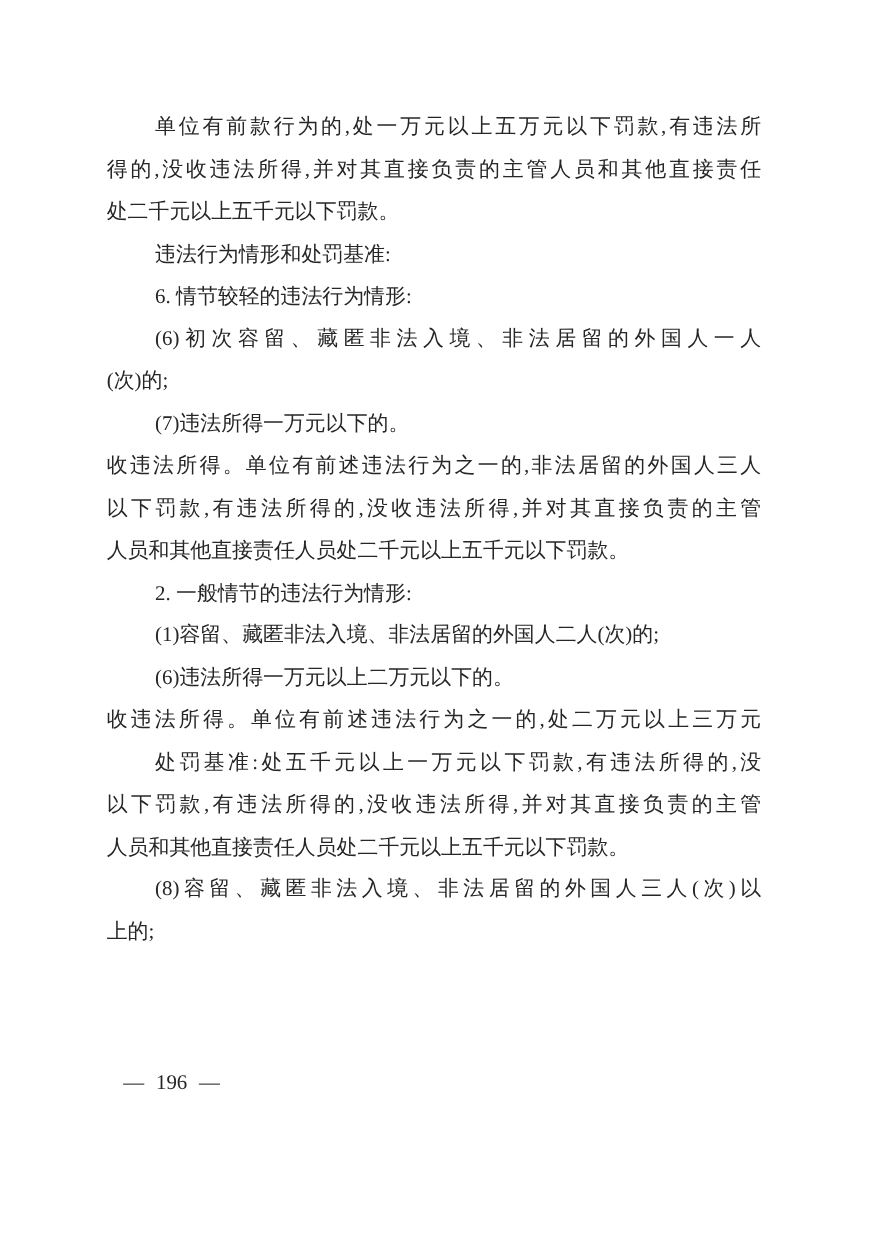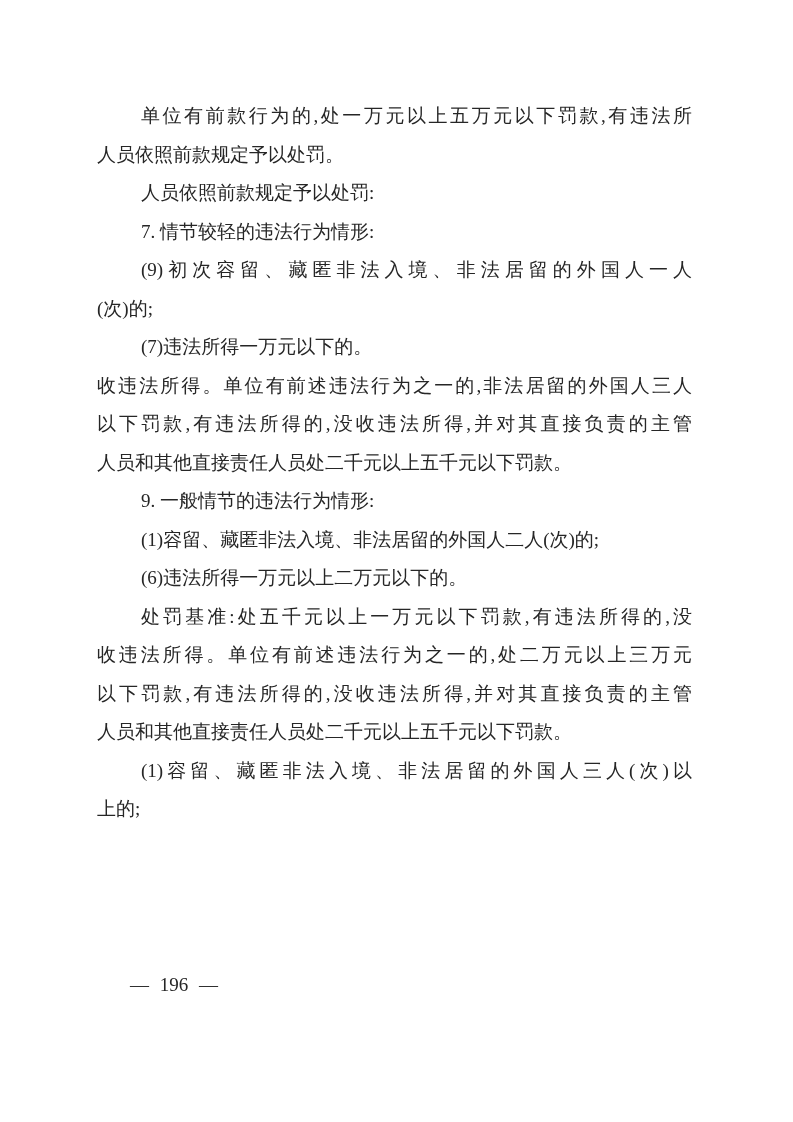--- a/index.html
+++ b/index.html
@@ -31,49 +31,50 @@
     overflow: hidden;
   }
   .line.indent {
     text-indent: 44px;
   }
   .line.fill {
     text-align-last: justify;
   }
   .footer {
     position: absolute;
-    left: 130px;
+    left: 112px;
     top: 966px;
     font-size: 19px;
     line-height: 38.5px;
     word-spacing: 6px;
     color: #262626;
   }
 </style>
 </head>
 <body>
 
 <main class="page">
   <div class="text-col" id="lines">
       <div class="line indent fill">单位有前款行为的,处一万元以上五万元以下罚款,有违法所</div>
-      <div class="line">人员依照前款规定予以处罚。</div>
-      <div class="line indent">人员依照前款规定予以处罚:</div>
-      <div class="line indent">7. 情节较轻的违法行为情形:</div>
-      <div class="line indent fill">(9)初次容留、藏匿非法入境、非法居留的外国人一人</div>
+      <div class="line fill">得的,没收违法所得,并对其直接负责的主管人员和其他直接责任</div>
+      <div class="line">处二千元以上五千元以下罚款。</div>
+      <div class="line indent">违法行为情形和处罚基准:</div>
+      <div class="line indent">6. 情节较轻的违法行为情形:</div>
+      <div class="line indent fill">(6)初次容留、藏匿非法入境、非法居留的外国人一人</div>
       <div class="line">(次)的;</div>
       <div class="line indent">(7)违法所得一万元以下的。</div>
       <div class="line fill">收违法所得。单位有前述违法行为之一的,非法居留的外国人三人</div>
       <div class="line fill">以下罚款,有违法所得的,没收违法所得,并对其直接负责的主管</div>
       <div class="line">人员和其他直接责任人员处二千元以上五千元以下罚款。</div>
-      <div class="line indent">9. 一般情节的违法行为情形:</div>
+      <div class="line indent">2. 一般情节的违法行为情形:</div>
       <div class="line indent">(1)容留、藏匿非法入境、非法居留的外国人二人(次)的;</div>
       <div class="line indent">(6)违法所得一万元以上二万元以下的。</div>
+      <div class="line fill">收违法所得。单位有前述违法行为之一的,处二万元以上三万元</div>
       <div class="line indent fill">处罚基准:处五千元以上一万元以下罚款,有违法所得的,没</div>
-      <div class="line fill">收违法所得。单位有前述违法行为之一的,处二万元以上三万元</div>
       <div class="line fill">以下罚款,有违法所得的,没收违法所得,并对其直接负责的主管</div>
       <div class="line">人员和其他直接责任人员处二千元以上五千元以下罚款。</div>
-      <div class="line indent fill">(1)容留、藏匿非法入境、非法居留的外国人三人(次)以</div>
+      <div class="line indent fill">(8)容留、藏匿非法入境、非法居留的外国人三人(次)以</div>
       <div class="line">上的;</div>
     </div>
   <div class="footer">
     <span>— 196 —</span>
   </div>
 </main>
 
 </body></html>

